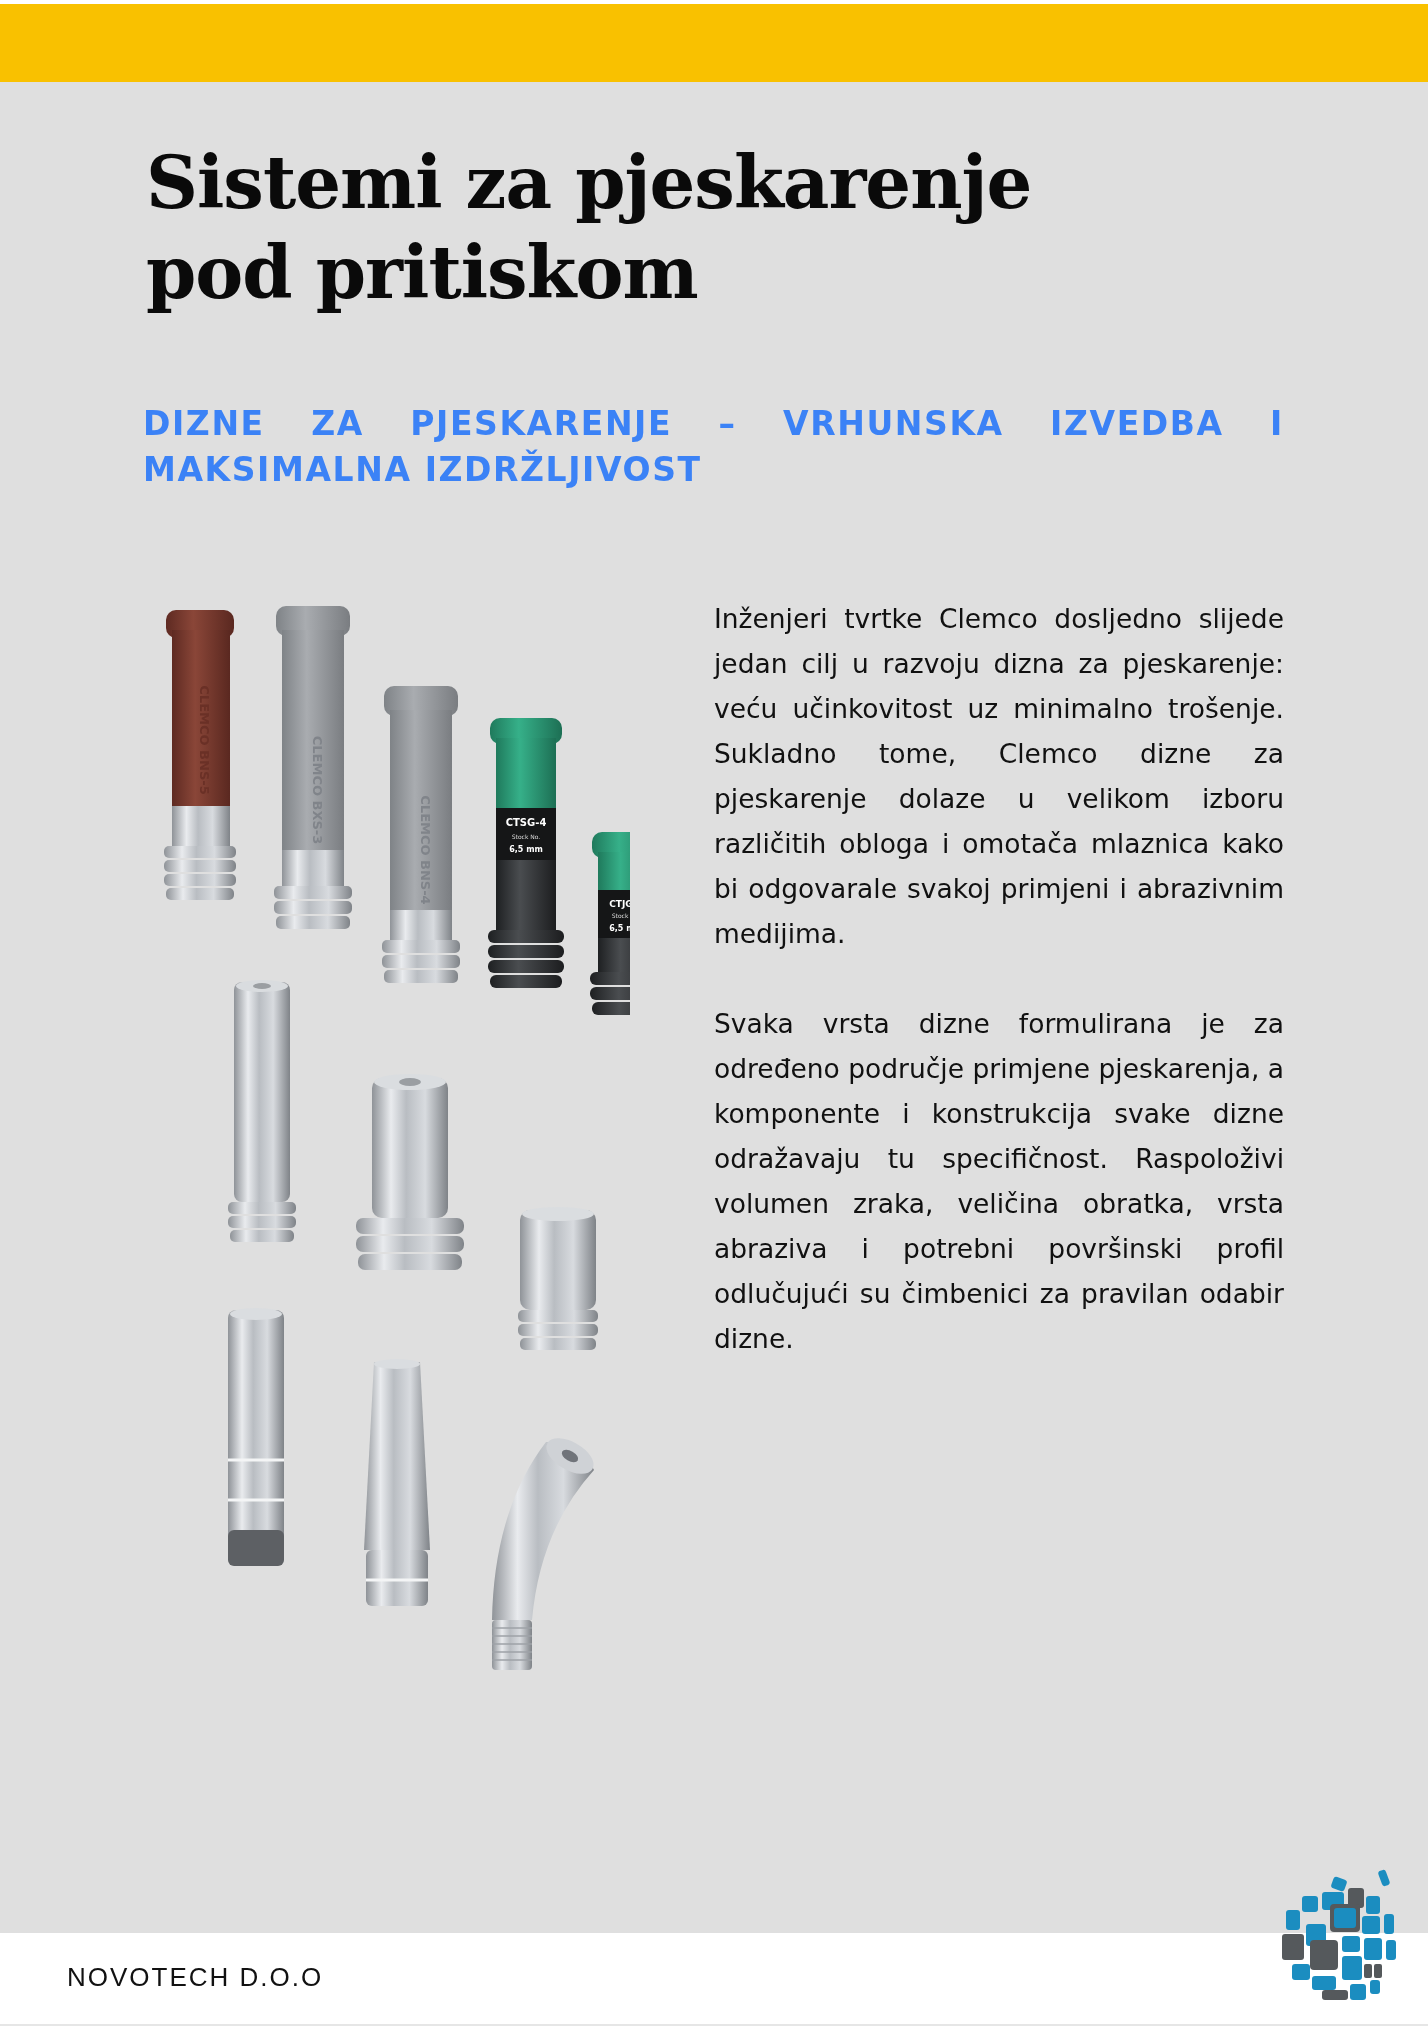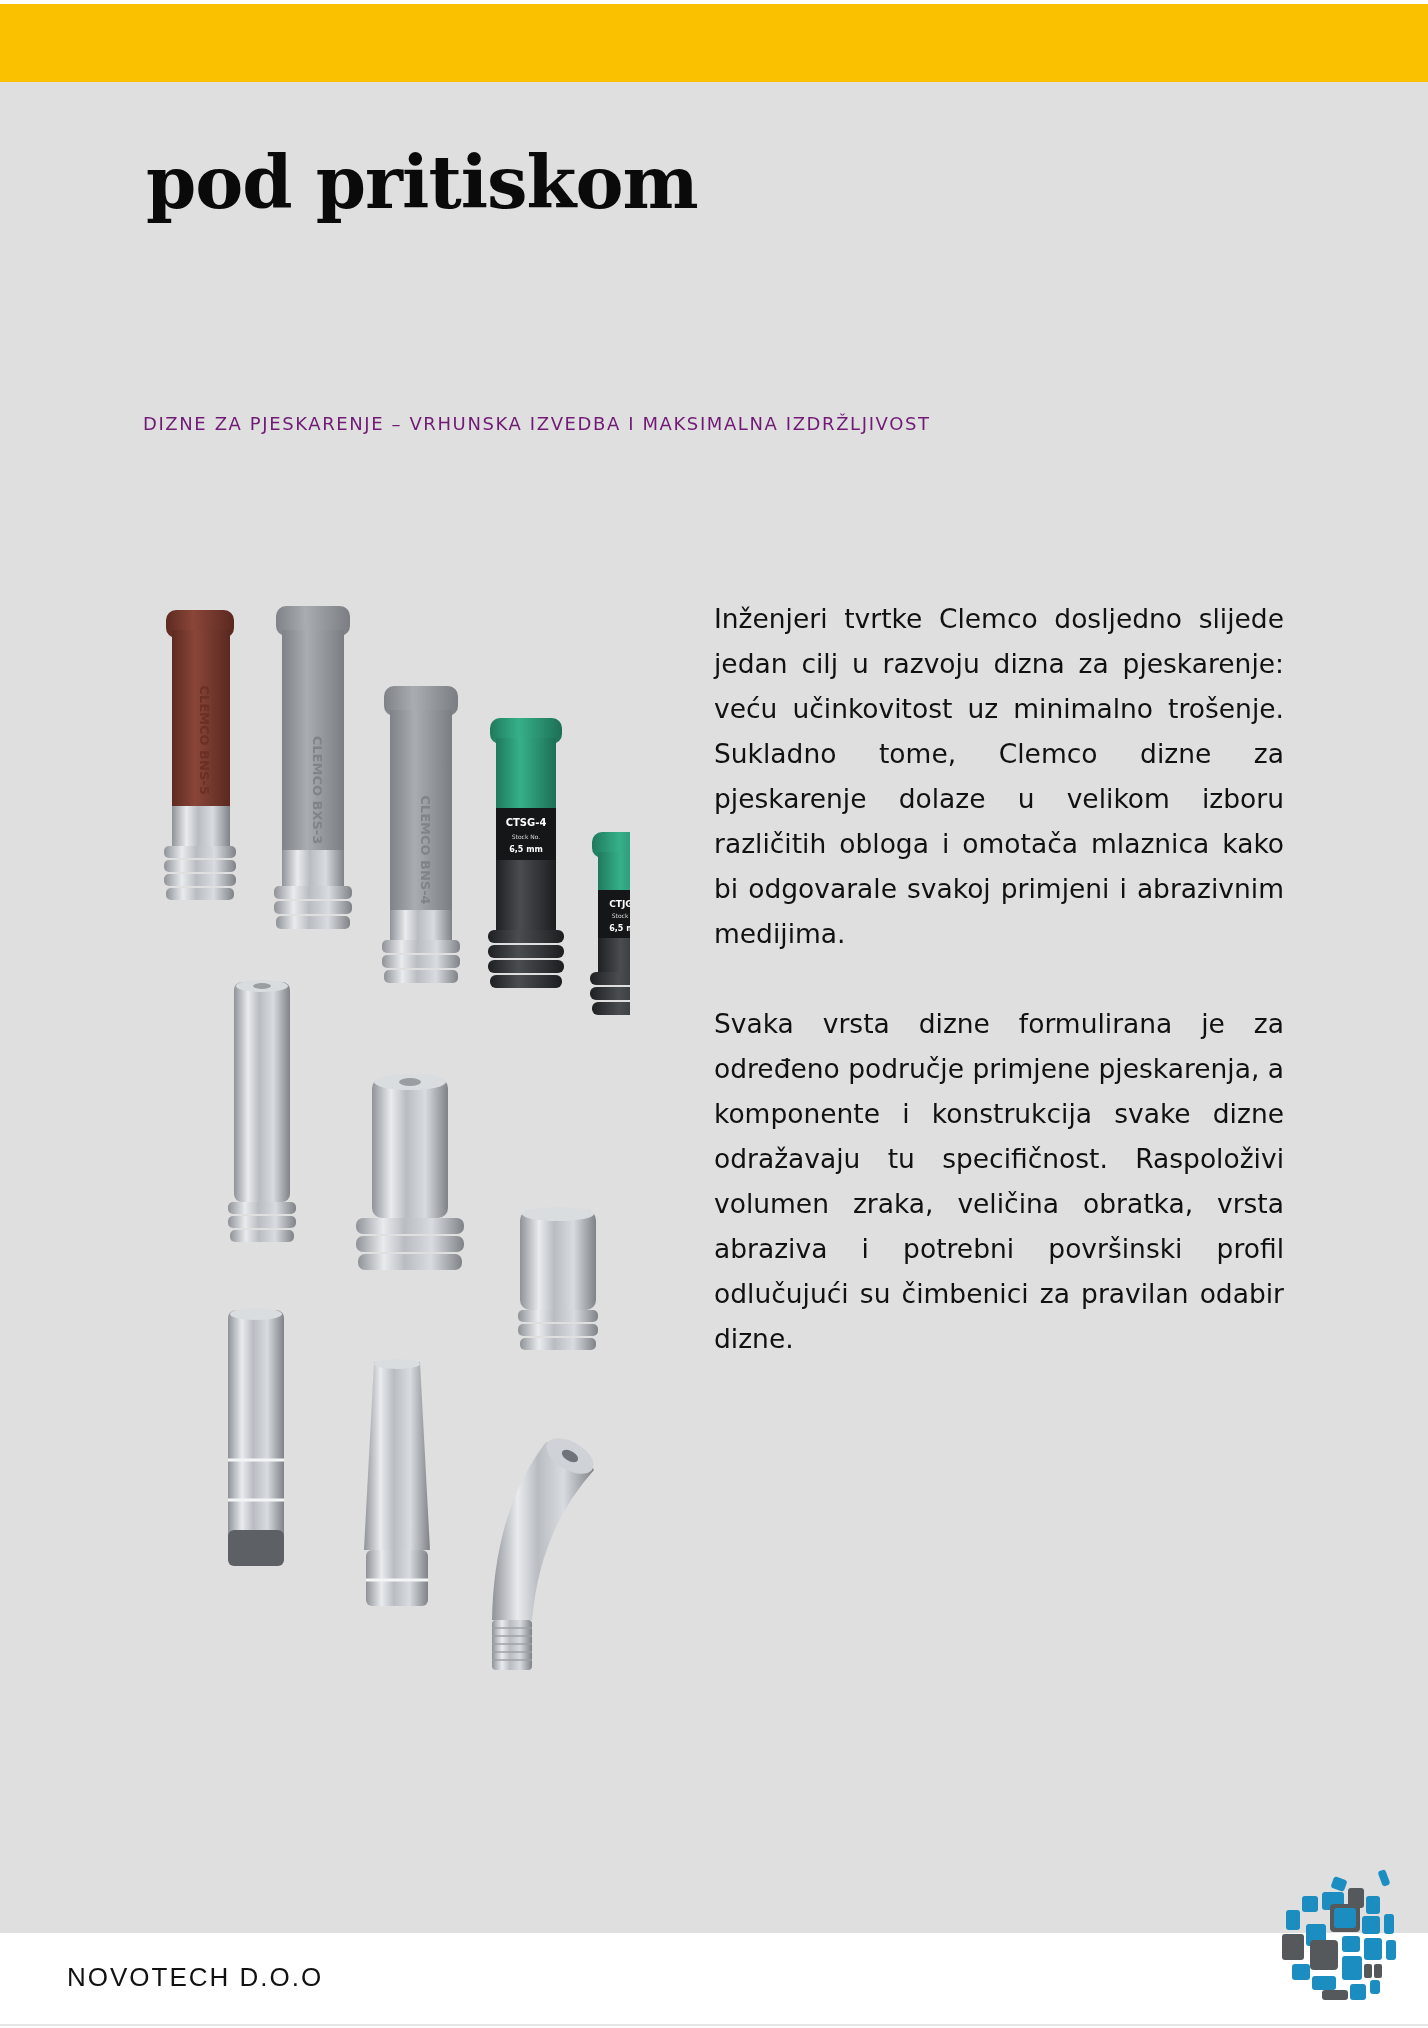--- a/index.html
+++ b/index.html
@@ -18,22 +18,22 @@
   }
   .title {
     position: absolute; left: 146px; top: 138px; width: 1000px;
     font-family: "DejaVu Serif", serif; font-weight: bold;
     font-size: 72px; line-height: 90px; color: #0a0a0a;
     letter-spacing: -1px; margin: 0;
   }
   .title span { display: block; }
   .subtitle {
     position: absolute; left: 143px; top: 401px; width: 1141px;
-    font-family: "DejaVu Sans", sans-serif; font-weight: normal;
-    font-size: 18px; line-height: 46px; color: #701a75;
+    font-family: "DejaVu Sans", sans-serif; font-weight: bold;
+    font-size: 33px; line-height: 46px; color: #3b82f6;
     text-align: justify; text-align-last: left;
     letter-spacing: 1.6px; margin: 0;
   }
   .body-col {
     position: absolute; left: 714px; top: 596px; width: 570px;
     font-family: "DejaVu Sans", sans-serif;
     font-size: 26.5px; line-height: 45px; color: #111111;
   }
   .body-col p {
     margin: 0 0 45px 0; text-align: justify; hyphens: none;
@@ -54,20 +54,21 @@
     position: absolute; left: 1262px; top: 1860px; width: 150px; height: 150px;
   }
 </style>
 </head>
 <body>
 
 <div class="top-band"></div>
 <div class="content-area"></div>
 
 <h1 class="title">
+  <span>Sistemi za pjeskarenje</span>
   <span>pod pritiskom</span>
 </h1>
 
 <h2 class="subtitle">DIZNE ZA PJESKARENJE – VRHUNSKA IZVEDBA I MAKSIMALNA IZDRŽLJIVOST</h2>
 
 <svg class="products" viewBox="0 0 480 1090" xmlns="http://www.w3.org/2000/svg">
   <defs>
     <linearGradient id="steel" x1="0" x2="1" y1="0" y2="0">
       <stop offset="0" stop-color="#8f9398"></stop>
       <stop offset="0.25" stop-color="#e9ebee"></stop>

